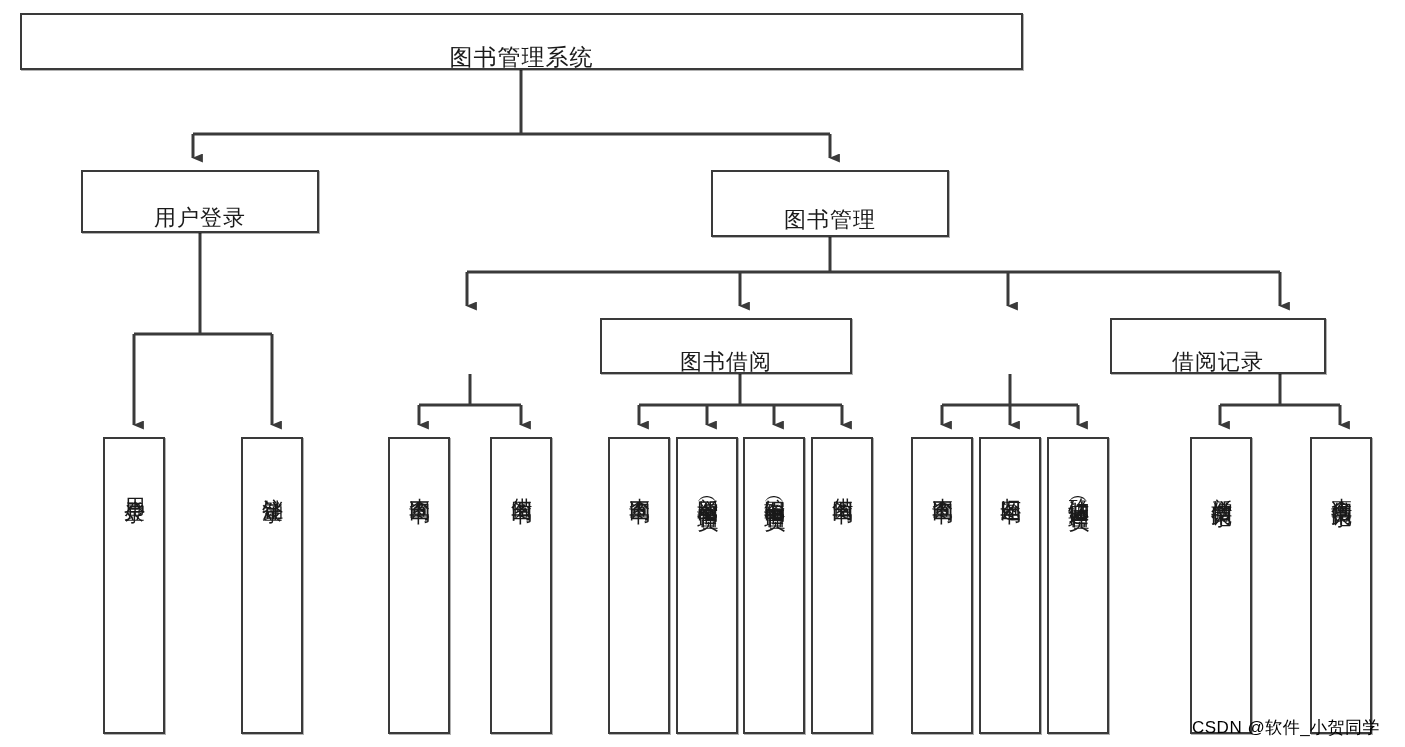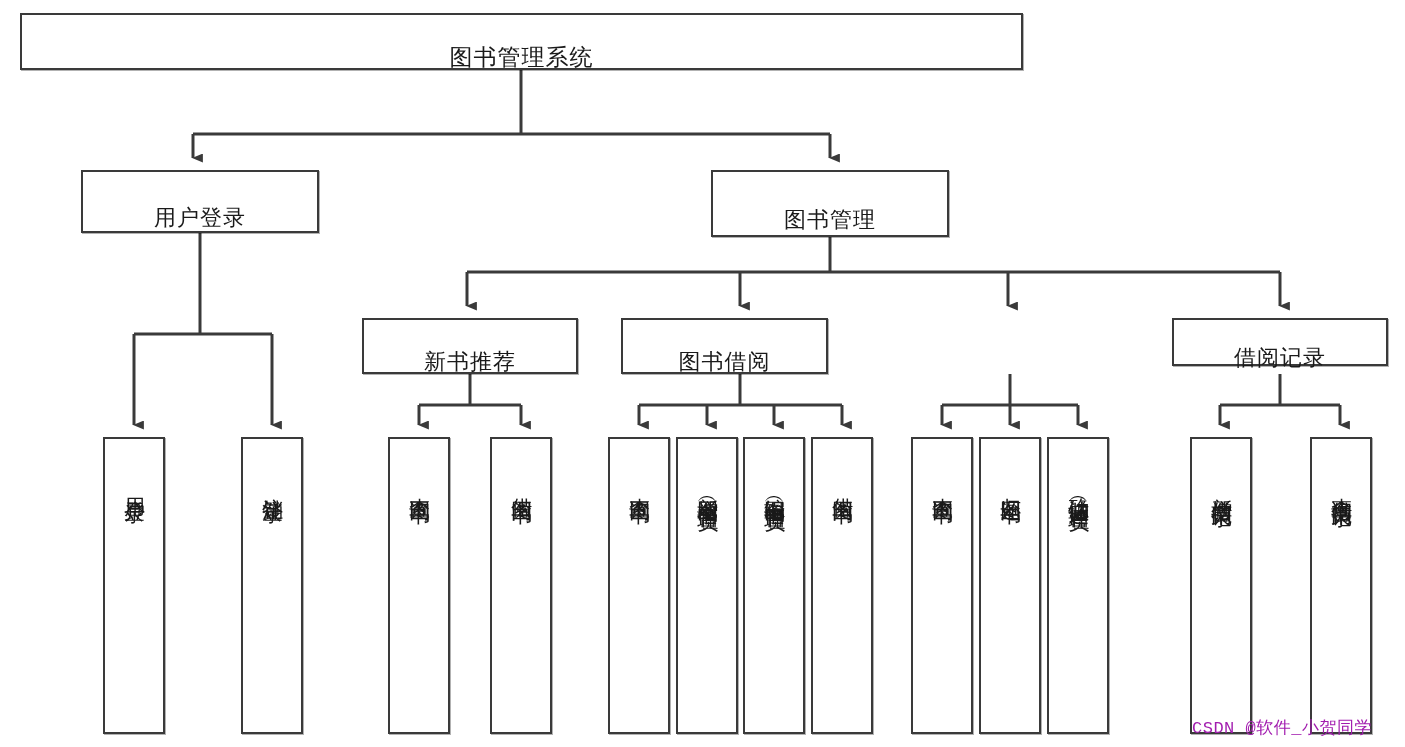--- a/index.html
+++ b/index.html
@@ -64,24 +64,24 @@
     text-orientation: upright;
     font-size: 21px;
     line-height: 1.12;
     letter-spacing: 2px;
     white-space: nowrap;
     height: auto;
   }
   .watermark {
     position: absolute;
     font-size: 17px;
-    color: #a21caf;
+    color: #000000;
     letter-spacing: 0.5px;
     white-space: nowrap;
-    font-family: Liberation Mono, monospace;
+    font-family: Liberation Sans, sans-serif;
   }
 </style>
 </head>
 <body>
 
 <div id="canvas">
 
   <svg id="edges" viewBox="0 0 1405 747" xmlns="http://www.w3.org/2000/svg">
     <defs>
       <marker id="arrow" viewBox="0 0 10 12" refX="5" refY="11" markerWidth="9" markerHeight="11" orient="auto-start-reverse" markerUnits="userSpaceOnUse">
@@ -137,30 +137,27 @@
   </div>
 
   <div class="node horiz" style="left:81px; top:170px; width:238px; height:63px;">
     <span class="label">用户登录</span>
   </div>
 
   <div class="node horiz" style="left:711px; top:170px; width:238px; height:67px;">
     <span class="label">图书管理</span>
   </div>
 
-  <div class="node horiz" style="left:362px; top:318px; width:216px; height:56px;">
-    <span class="label">新书推荐</span>
-  </div>
-
-  <div class="node horiz" style="left:621px; top:318px; width:207px; height:56px;">
+
+  <div class="node horiz" style="left:600px; top:318px; width:252px; height:56px;">
     <span class="label">图书借阅</span>
   </div>
 
 
-  <div class="node horiz" style="left:1172px; top:318px; width:216px; height:48px;">
+  <div class="node horiz" style="left:1110px; top:318px; width:216px; height:56px;">
     <span class="label">借阅记录</span>
   </div>
 
   <div class="node vert" style="left:103px; top:437px; width:62px; height:297px;">
     <span class="label">用户登录</span>
   </div>
 
   <div class="node vert" style="left:241px; top:437px; width:62px; height:297px;">
     <span class="label">注销登录</span>
   </div>

